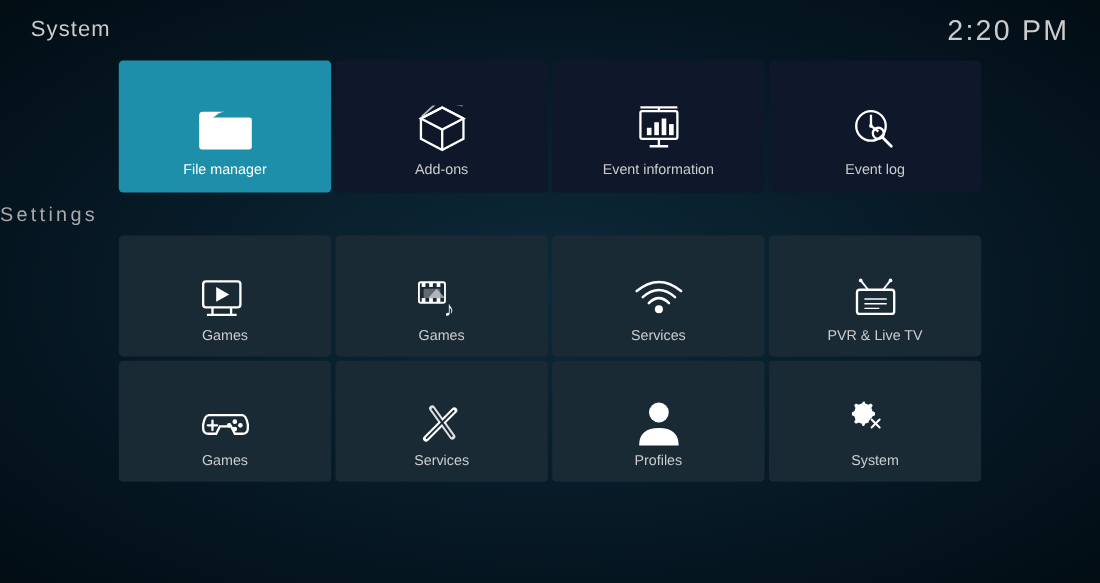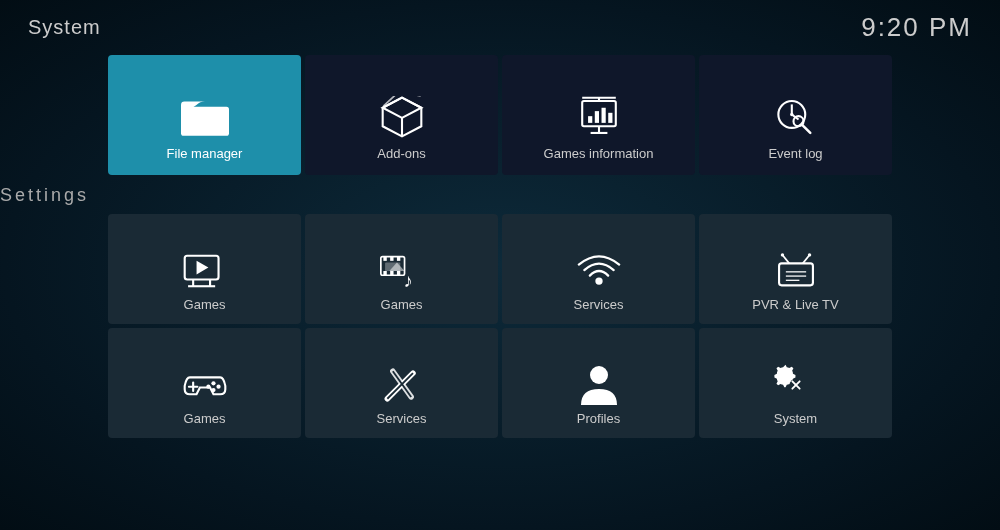--- a/index.html
+++ b/index.html
@@ -134,21 +134,21 @@
 
     .small-icon-svg svg {
       fill: white;
     }
   </style>
 </head>
 <body>
 
 <div class="top-bar">
   <span class="top-title">System</span>
-  <span class="top-time">9:20 PM</span>
+  <span class="top-time">2:20 PM</span>
 </div>
 
 <div class="top-row">
 
   <div class="tile active">
     <div class="icon-svg">
       <svg viewBox="0 0 56 44" width="56" height="44">
 
         <rect x="0" y="10" width="56" height="34" rx="3" ry="3" fill="white"></rect>
         <path d="M0,10 L0,16 Q8,16 12,12 L18,8 Q22,4 28,4 L4,4 Q0,4 0,8 Z" fill="white"></path>
@@ -182,21 +182,21 @@
         <line x1="15" y1="44" x2="35" y2="44" stroke="white" stroke-width="2.5"></line>
 
         <rect x="12" y="24" width="5" height="8" fill="white"></rect>
         <rect x="20" y="18" width="5" height="14" fill="white"></rect>
         <rect x="28" y="14" width="5" height="18" fill="white"></rect>
         <rect x="36" y="20" width="5" height="12" fill="white"></rect>
         <line x1="5" y1="2" x2="45" y2="2" stroke="white" stroke-width="2.5"></line>
         <line x1="25" y1="2" x2="25" y2="6" stroke="white" stroke-width="2.5"></line>
       </svg>
     </div>
-    <span class="tile-label">Games information</span>
+    <span class="tile-label">Event information</span>
   </div>
 
   <div class="tile">
     <div class="icon-svg">
       <svg viewBox="0 0 50 50" width="46" height="42">
 
         <circle cx="20" cy="22" r="16" fill="none" stroke="white" stroke-width="2.5"></circle>
         <line x1="20" y1="10" x2="20" y2="22" stroke="white" stroke-width="2.5"></line>
         <line x1="20" y1="22" x2="28" y2="28" stroke="white" stroke-width="2.5"></line>
         <circle cx="20" cy="22" r="2" fill="white"></circle>

